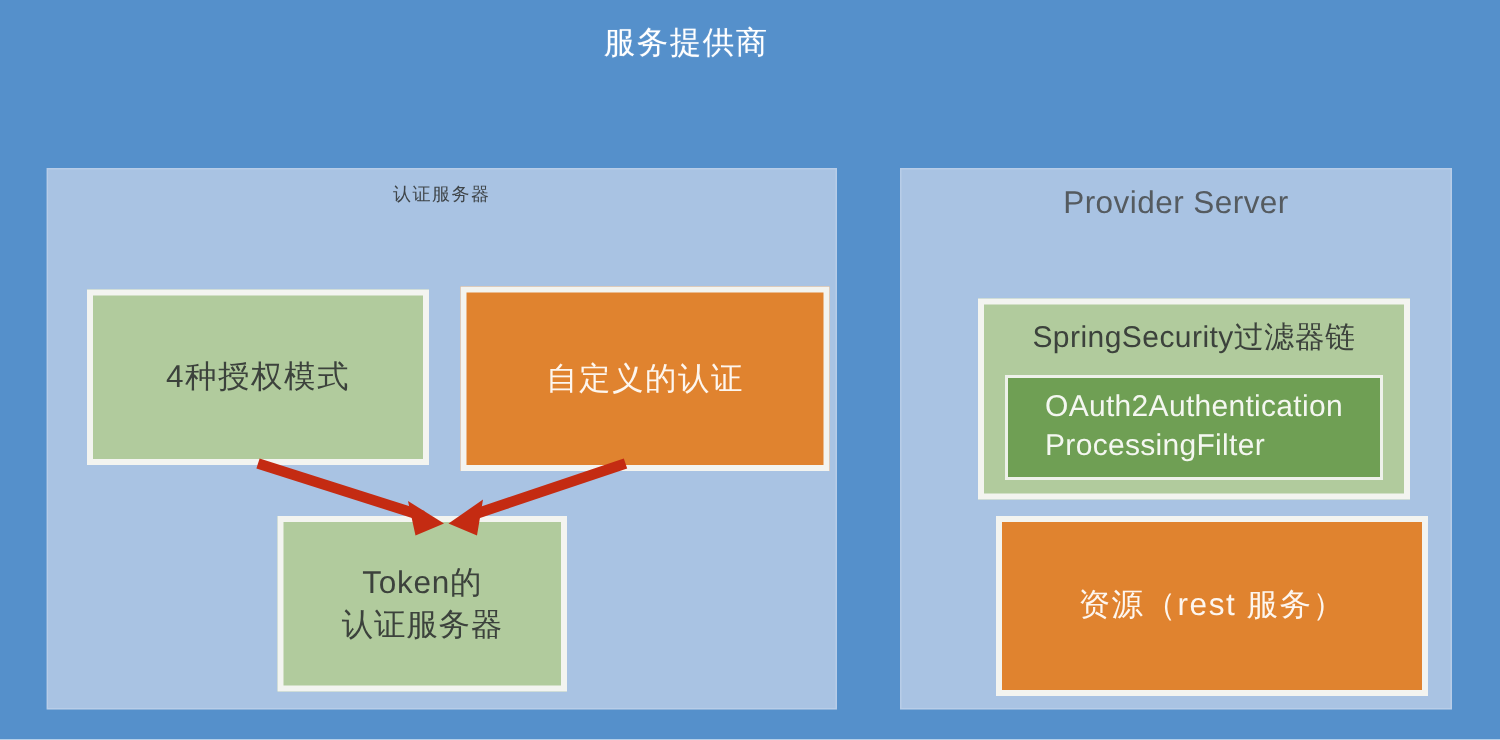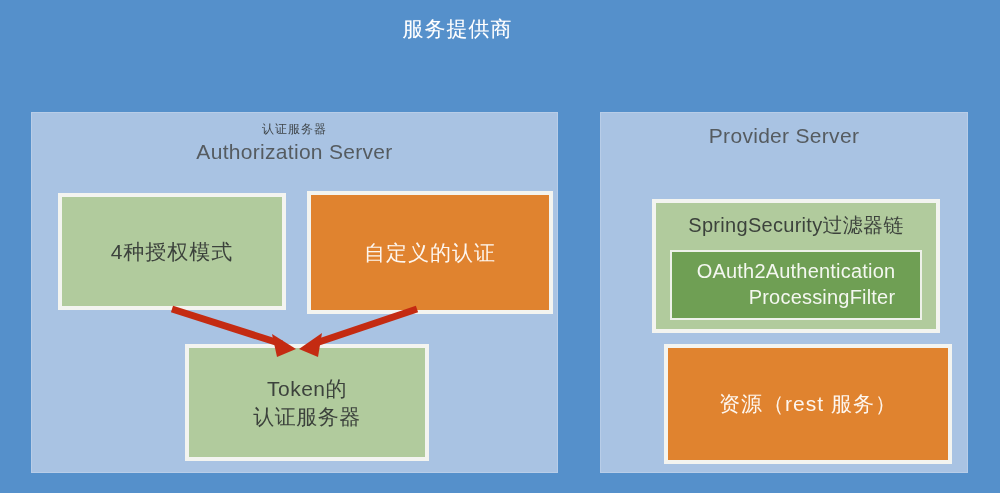--- a/index.html
+++ b/index.html
@@ -85,21 +85,21 @@
 
   #box-grant-modes {
     left: 58px;  top: 193px; width: 228px; height: 117px;
     font-size: 21px; letter-spacing: 1px;
   }
   #box-custom-auth {
     left: 295px; top: 191px; width: 246px; height: 123px;
     font-size: 21px; letter-spacing: 1px;
   }
   #box-token {
-    left: 185px; top: 344px; width: 244px; height: 117px;
+    left: 185px; top: 344px; width: 193px; height: 117px;
     font-size: 21px; letter-spacing: 0.5px;
   }
 
   
   #box-filter-chain {
     left: 652px; top: 199px; width: 288px; height: 134px;
     border: 4px solid #f3f4f0;
     box-sizing: border-box;
     background: #b1cb9d;
     position: absolute;
@@ -119,21 +119,21 @@
     left: 14px;
     top: 47px;
     width: 252px;
     height: 70px;
     background: #6f9f54;
     border: 2px solid #eef1ea;
     box-sizing: border-box;
     display: flex;
     align-items: center;
     justify-content: center;
-    text-align: right;
+    text-align: left;
     color: #f4f7f0;
     font-size: 20px;
     line-height: 1.28;
     letter-spacing: 0.2px;
   }
   #box-resource-rest {
     left: 652px; top: 344px; width: 288px; height: 120px;
     font-size: 21px; letter-spacing: 1px;
   }
 
@@ -150,21 +150,20 @@
 
 <div id="canvas">
 
   <div class="provider-title">
     <span class="cn">服务提供商</span>
   </div>
 
   <div class="panel" id="panel-auth">
     <div class="panel-head">
       <span class="cn">认证服务器</span>
-      <span class="en">Authorization Server</span>
     </div>
   </div>
 
   <div class="box green" id="box-grant-modes">
     <span>4种授权模式</span>
   </div>
 
   <div class="box orange" id="box-custom-auth">
     <span>自定义的认证</span>
   </div>

